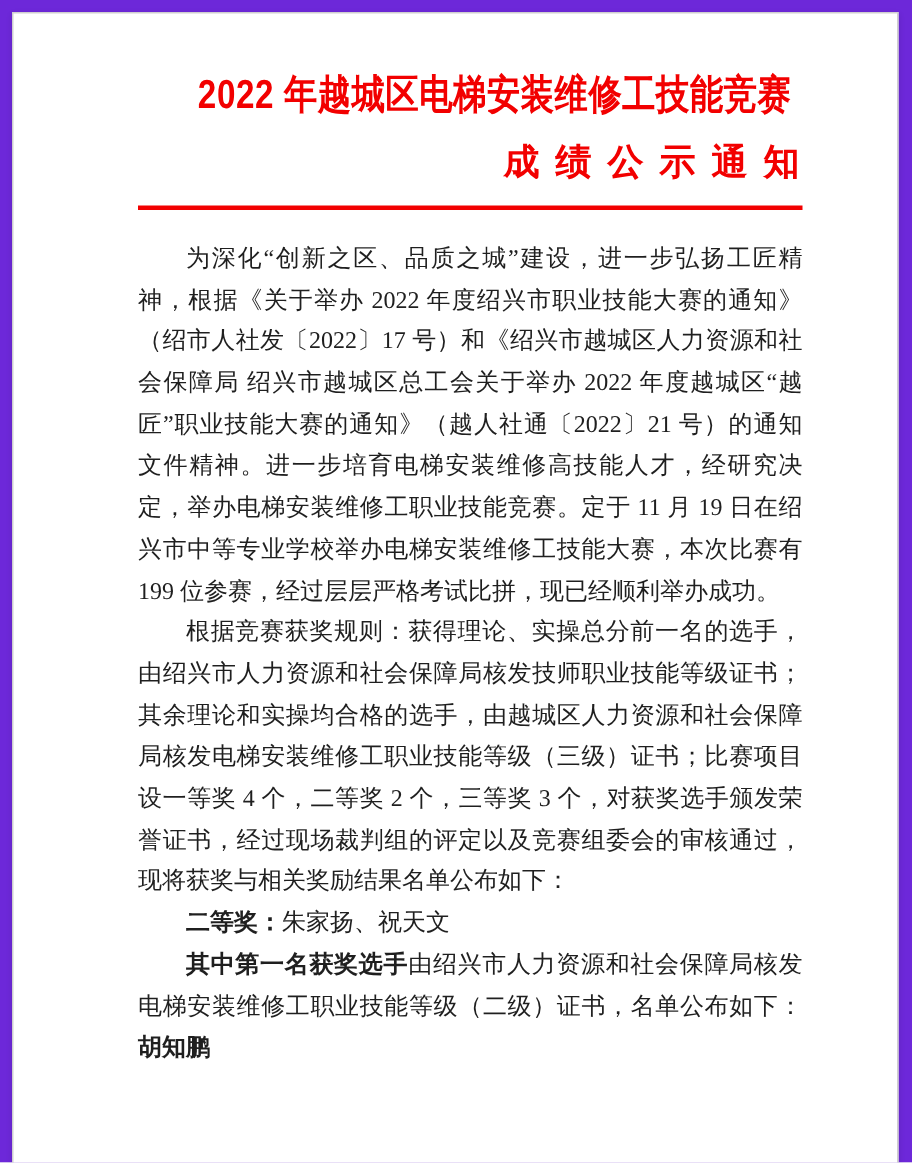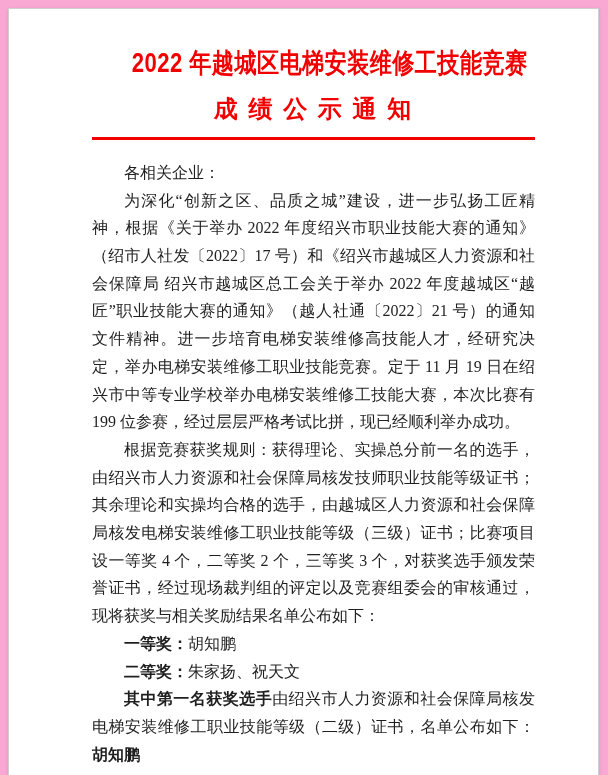--- a/index.html
+++ b/index.html
@@ -10,21 +10,21 @@
     width: 608px;
     height: 775px;
     overflow: hidden;
     position: relative;
     background: #ececec;
     font-family: "Liberation Serif", "DejaVu Serif", serif;
   }
   .canvas {
     position: absolute;
     inset: 0;
-    background: #f9a8d4;
+    background: #6d28d9;
   }
   .page {
     position: absolute;
     left: 8px;
     top: 8px;
     width: 591px;
     height: 790px;
     background: #ffffff;
     border: 1px solid #cfcfcf;
     box-shadow: 0 1px 4px rgba(0,0,0,0.12);
@@ -41,21 +41,21 @@
     font-size: 27px;
     line-height: 1.25;
     color: var(--accent-red, #f20000);
     white-space: nowrap;
     transform: scaleX(0.82);
     transform-origin: center;
     letter-spacing: 0.5px;
   }
   .doc-subtitle {
     margin: 12px 0 0 0;
-    text-align: center;
+    text-align: right;
     font-family: "Liberation Sans", "DejaVu Sans", sans-serif;
     font-weight: 900;
     font-size: 24px;
     line-height: 1.3;
     color: var(--accent-red, #f20000);
     letter-spacing: 2px;
   }
   .red-rule {
     margin-top: 13px;
     height: 3px;
@@ -83,22 +83,20 @@
 
 <div class="canvas">
   <div class="page">
     <div class="doc-inner">
       <div>
         <h1 class="doc-title">2022 年越城区电梯安装维修工技能竞赛</h1>
         <h2 class="doc-subtitle">成 绩 公 示 通 知</h2>
         <div class="red-rule"></div>
       </div>
       <div class="doc-body">
-          <p class="indent"><span class="run">各相关企业：</span></p>
           <p class="indent"><span class="run">为深化“创新之区、品质之城”建设，进一步弘扬工匠精神，根据《关于举办 2022 年度绍兴市职业技能大赛的通知》（绍市人社发〔2022〕17 号）和《绍兴市越城区人力资源和社会保障局 绍兴市越城区总工会关于举办 2022 年度越城区“越匠”职业技能大赛的通知》（越人社通〔2022〕21 号）的通知文件精神。进一步培育电梯安装维修高技能人才，经研究决定，举办电梯安装维修工职业技能竞赛。定于 11 月 19 日在绍兴市中等专业学校举办电梯安装维修工技能大赛，本次比赛有 199 位参赛，经过层层严格考试比拼，现已经顺利举办成功。</span></p>
           <p class="indent"><span class="run">根据竞赛获奖规则：获得理论、实操总分前一名的选手，由绍兴市人力资源和社会保障局核发技师职业技能等级证书；其余理论和实操均合格的选手，由越城区人力资源和社会保障局核发电梯安装维修工职业技能等级（三级）证书；比赛项目设一等奖 4 个，二等奖 2 个，三等奖 3 个，对获奖选手颁发荣誉证书，经过现场裁判组的评定以及竞赛组委会的审核通过，现将获奖与相关奖励结果名单公布如下：</span></p>
-          <p class="indent"><span class="run bold">一等奖：</span><span class="run">胡知鹏</span></p>
           <p class="indent"><span class="run bold">二等奖：</span><span class="run">朱家扬、祝天文</span></p>
           <p class="indent"><span class="run bold">其中第一名获奖选手</span><span class="run">由绍兴市人力资源和社会保障局核发电梯安装维修工职业技能等级（二级）证书，名单公布如下：</span><span class="run bold">胡知鹏</span></p>
         </div>
     </div>
   </div>
 </div>
 
 </body></html>

